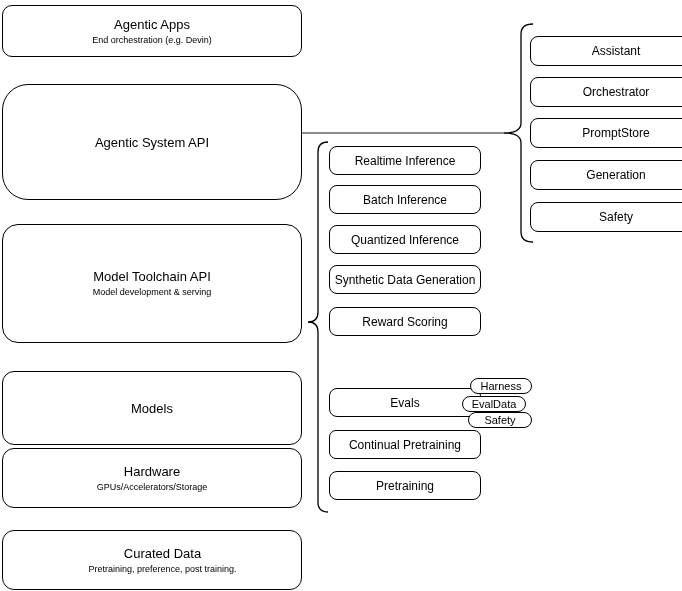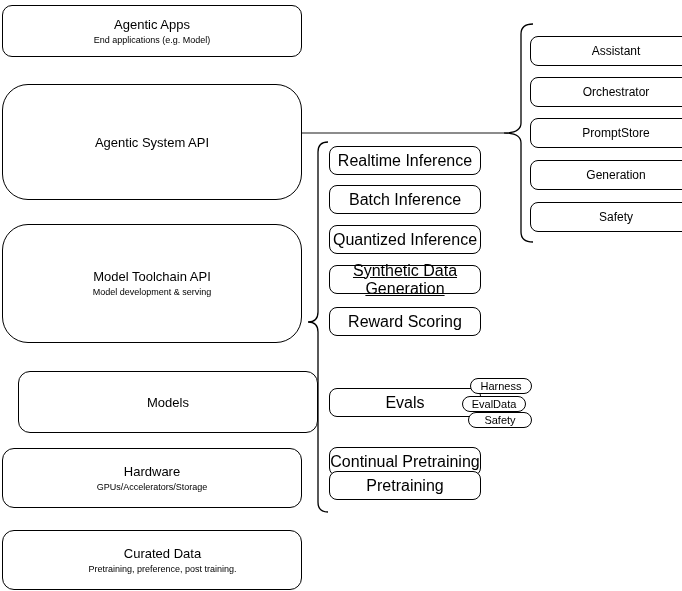--- a/index.html
+++ b/index.html
@@ -35,21 +35,21 @@
     flex-direction: column;
     gap: 3px;
   }
   .bignode .title { font-size: 13px; line-height: 15px; }
   .bignode .subtitle { font-size: 9px; line-height: 11px; }
   .midnode {
     left: 329px;
     width: 152px;
     height: 29px;
     border-radius: 8px;
-    font-size: 16px;
+    font-size: 12px;
   }
   .rightnode {
     left: 530px;
     width: 172px;
     height: 30px;
     border-radius: 8px;
     font-size: 12px;
   }
   .pill {
     position: absolute;
@@ -73,48 +73,48 @@
 
     <path d="M 301 133 L 504 133" stroke="#666666" stroke-width="1.5" fill="none"></path>
 
     <path d="M 328 142 Q 318 142 318 152 L 318 312 Q 318 322 308 322 Q 318 322 318 332 L 318 502 Q 318 512 328 512" stroke="#000000" stroke-width="1.3" fill="none"></path>
 
     <path d="M 533 24 Q 521 24 521 34 L 521 123 Q 521 133 504 133 Q 521 133 521 143 L 521 232 Q 521 242 533 242" stroke="#000000" stroke-width="1.3" fill="none"></path>
   </svg>
 
   <div class="node bignode" style="top:5px;height:52px;border-radius:10px;">
     <div class="title">Agentic Apps</div>
-    <div class="subtitle">End applications (e.g. Model)</div>
+    <div class="subtitle">End orchestration (e.g. Devin)</div>
   </div>
   <div class="node bignode" style="top:84px;height:116px;border-radius:26px;">
     <div class="title">Agentic System API</div>
   </div>
-  <div class="node bignode" style="top:224px;height:119px;border-radius:26px;">
+  <div class="node bignode" style="top:224px;height:119px;border-radius:16px;">
     <div class="title">Model Toolchain API</div>
     <div class="subtitle">Model development &amp; serving</div>
   </div>
-  <div class="node bignode" style="top:371px;height:62px;border-radius:12px;margin-left:16px;">
+  <div class="node bignode" style="top:371px;height:74px;border-radius:12px;">
     <div class="title">Models</div>
   </div>
   <div class="node bignode" style="top:448px;height:60px;border-radius:12px;">
     <div class="title">Hardware</div>
     <div class="subtitle">GPUs/Accelerators/Storage</div>
   </div>
   <div class="node bignode" style="top:530px;height:60px;border-radius:12px;padding-left:21px;">
     <div class="title">Curated Data</div>
     <div class="subtitle">Pretraining, preference, post training.</div>
   </div>
 
   <div class="node midnode" style="top:146px;">Realtime Inference</div>
   <div class="node midnode" style="top:185px;">Batch Inference</div>
   <div class="node midnode" style="top:225px;">Quantized Inference</div>
-  <div class="node midnode" style="top:265px;text-decoration:underline;">Synthetic Data Generation</div>
+  <div class="node midnode" style="top:265px;">Synthetic Data Generation</div>
   <div class="node midnode" style="top:307px;">Reward Scoring</div>
   <div class="node midnode" style="top:388px;">Evals</div>
-  <div class="node midnode" style="top:447px;">Continual Pretraining</div>
+  <div class="node midnode" style="top:430px;border-radius:7px;">Continual Pretraining</div>
   <div class="node midnode" style="top:471px;">Pretraining</div>
 
   <div class="pill" style="left:470px;top:378px;width:62px;height:16px;">Harness</div>
   <div class="pill" style="left:462px;top:396px;width:64px;height:16px;">EvalData</div>
   <div class="pill" style="left:468px;top:412px;width:64px;height:16px;">Safety</div>
 
   <div class="node rightnode" style="top:36px;">Assistant</div>
   <div class="node rightnode" style="top:77px;">Orchestrator</div>
   <div class="node rightnode" style="top:118px;">PromptStore</div>
   <div class="node rightnode" style="top:160px;">Generation</div>

